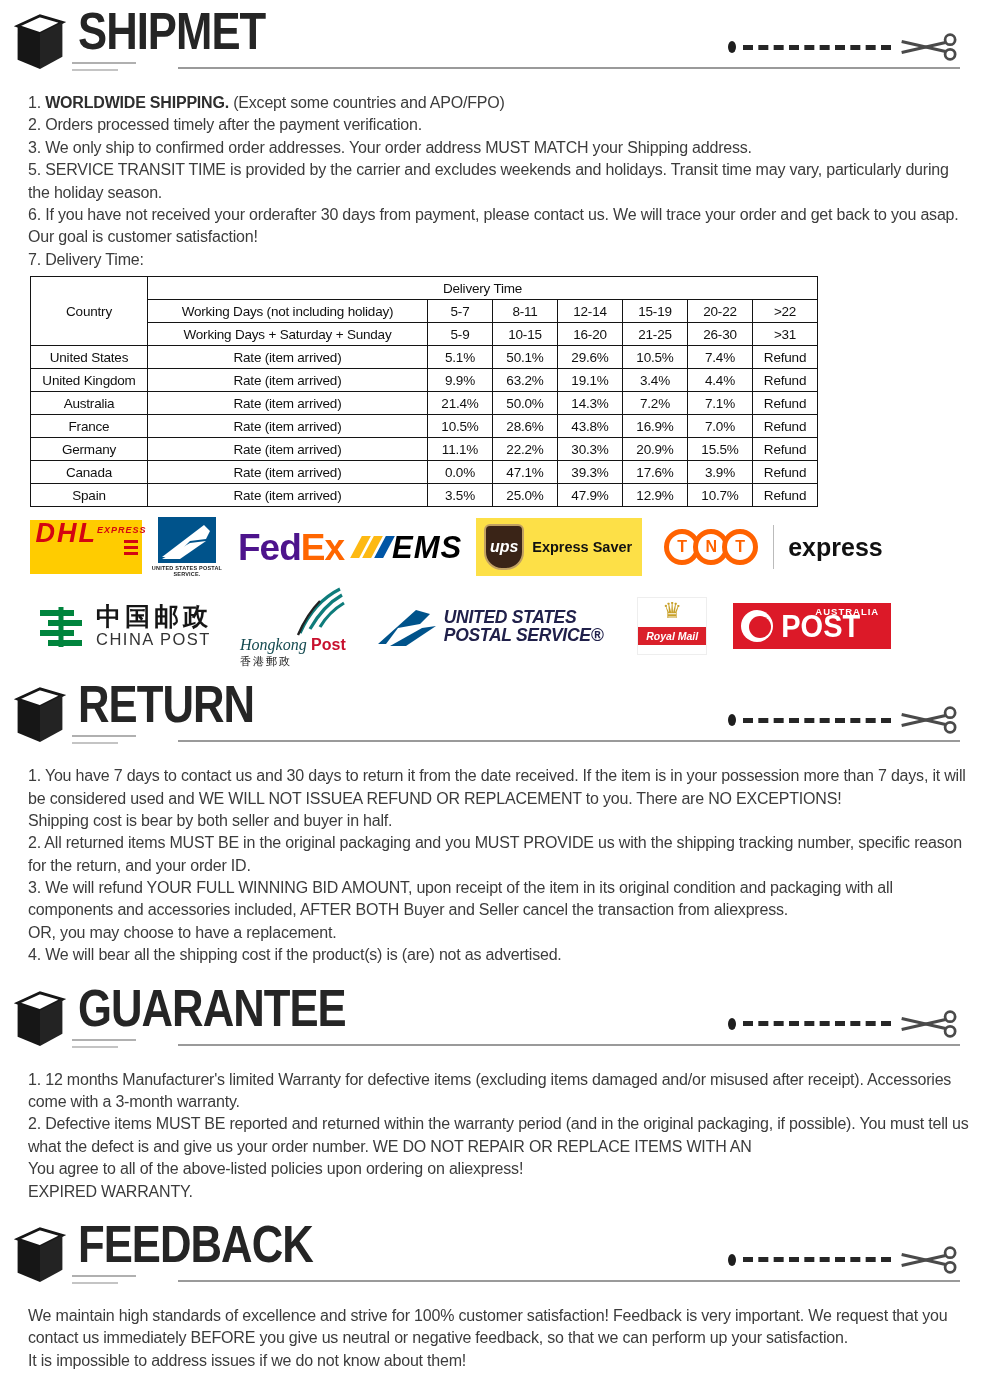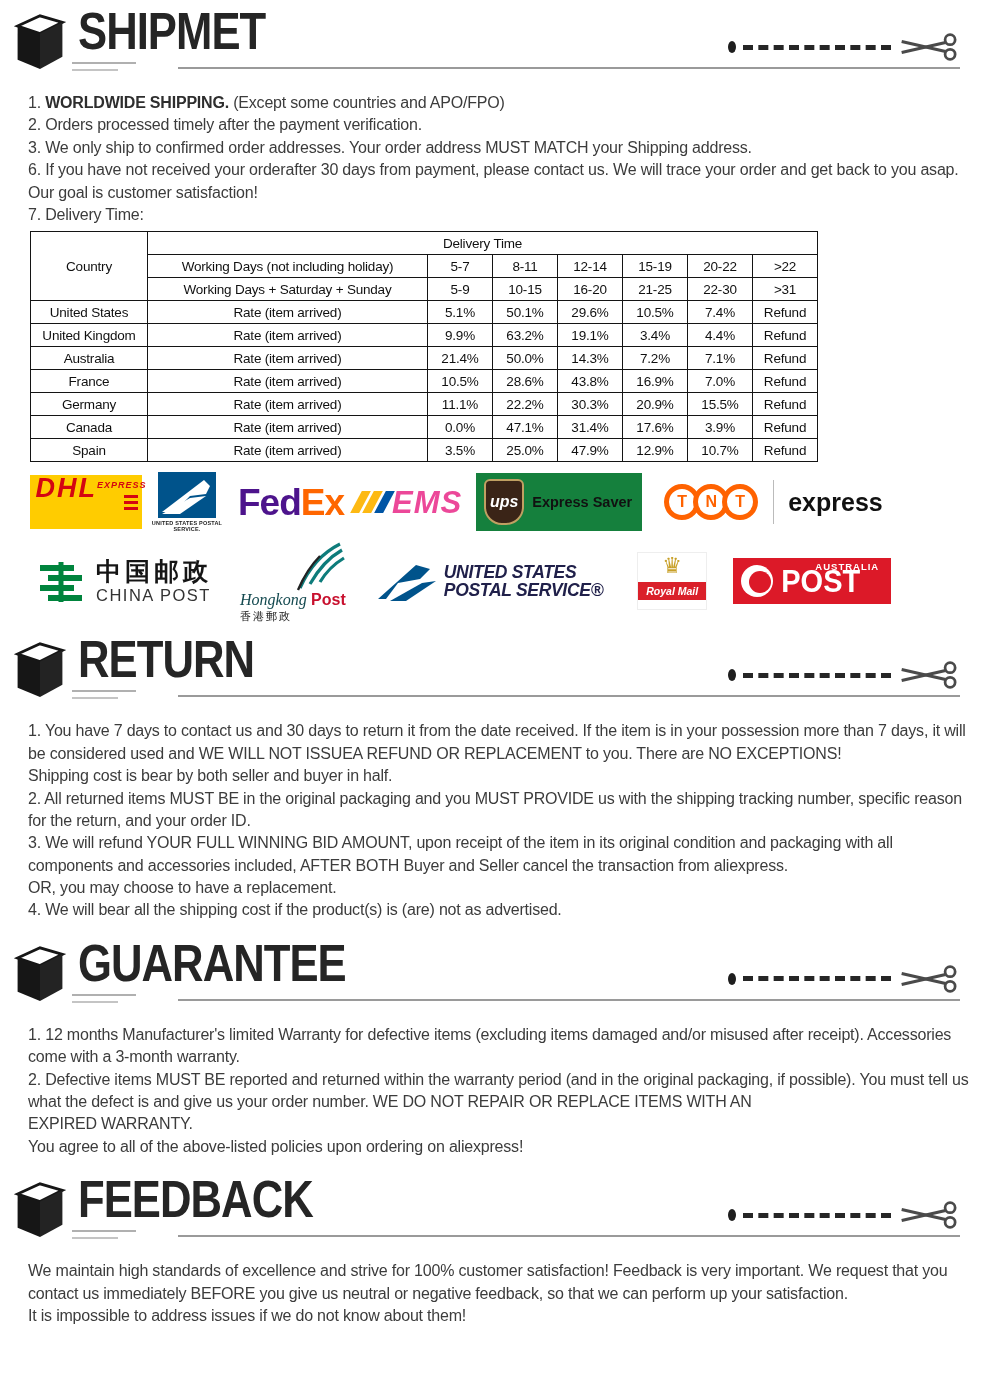--- a/index.html
+++ b/index.html
@@ -49,23 +49,23 @@
   .usps-sm .sq { width:58px; height:46px; margin:0 auto; background:#00538B; position:relative; overflow:hidden; }
   .usps-sm .sq svg { position:absolute; left:2px; top:4px; }
   .usps-sm .cap { font-size:5.5px; font-weight:bold; color:#222; margin-top:2px; letter-spacing:0.2px; }
 
   .fedex { margin-left:14px; font-size:37px; font-weight:bold; letter-spacing:-1px; line-height:1; }
   .fedex .f1 { color:#4D148C; } .fedex .f2 { color:#FF6600; }
 
   .ems { margin-left:12px; display:flex; align-items:center; }
   .ems .chev { width:9px; height:22px; background:#FDB913; transform:skewX(-28deg); margin-right:3px; }
   .ems .chev.b { background:#0055A5; }
-  .ems .ems-word { font-size:31px; font-weight:bold; font-style:italic; color:#ec4899; letter-spacing:1px; line-height:1; }
-
-  .ups { margin-left:14px; display:flex; align-items:center; background:#15803d; padding:6px 10px 6px 8px; height:58px; }
+  .ems .ems-word { font-size:31px; font-weight:bold; font-style:italic; color:#000000; letter-spacing:1px; line-height:1; }
+
+  .ups { margin-left:14px; display:flex; align-items:center; background:#fde047; padding:6px 10px 6px 8px; height:58px; }
   .ups .ups-word { width:40px; height:46px; display:flex; align-items:center; justify-content:center;
                    background:#3a2417; color:#fff; font-weight:bold; font-style:italic; font-size:16px;
                    border-radius:6px 6px 18px 18px; border:2px solid #C0A062; }
   .ups .ups-sub { margin-left:8px; font-size:14.5px; font-weight:bold; color:#111; }
 
   .tnt { margin-left:22px; display:flex; align-items:center; }
   .tnt .ring { width:36px; height:36px; border:5px solid #FF6200; border-radius:50%; background:#fff;
                display:flex; align-items:center; justify-content:center; font-size:16px; font-weight:bold;
                color:#FF6200; margin-right:-7px; }
   .tnt-div { width:1px; height:44px; background:#bbb; margin:0 14px 0 22px; }
@@ -125,20 +125,21 @@
     </div>
     <div class="rule-short-a"></div>
     <div class="rule-short-b"></div>
     <div class="rule-long"></div>
   </div>
 
   <div class="textblock mt14">
     <p><span>1. </span><span class="bold-inline">WORLDWIDE SHIPPING.</span><span> (Except some countries and APO/FPO)</span></p>
   <p>2. Orders processed timely after the payment verification.</p>
       <p>3. We only ship to confirmed order addresses. Your order address MUST MATCH your Shipping address.</p>
+      <p>5. SERVICE TRANSIT TIME is provided by the carrier and excludes weekends and holidays. Transit time may vary, particularly during the holiday season.</p>
       <p>6. If you have not received your orderafter 30 days from payment, please contact us. We will trace your order and get back to you asap. Our goal is customer satisfaction!</p>
       <p>7. Delivery Time:</p>
     </div>
 
   <table class="dtable">
     <colgroup>
       <col class="c-country">
         <col class="c-label">
       <col class="c-v">
         <col class="c-v">
@@ -160,21 +161,21 @@
         <td>15-19</td>
         <td>20-22</td>
         <td>&gt;22</td>
       </tr>
       <tr>
         <td>Working Days + Saturday + Sunday</td>
         <td>5-9</td>
         <td>10-15</td>
         <td>16-20</td>
         <td>21-25</td>
-        <td>22-30</td>
+        <td>26-30</td>
         <td>&gt;31</td>
       </tr>
     </thead>
     <tbody>
         <tr>
           <td>United States</td>
           <td>Rate (item arrived)</td>
           <td>5.1%</td>
           <td>50.1%</td>
           <td>29.6%</td>
@@ -220,21 +221,21 @@
           <td>30.3%</td>
           <td>20.9%</td>
           <td>15.5%</td>
           <td>Refund</td>
         </tr>
         <tr>
           <td>Canada</td>
           <td>Rate (item arrived)</td>
           <td>0.0%</td>
           <td>47.1%</td>
-          <td>31.4%</td>
+          <td>39.3%</td>
           <td>17.6%</td>
           <td>3.9%</td>
           <td>Refund</td>
         </tr>
         <tr>
           <td>Spain</td>
           <td>Rate (item arrived)</td>
           <td>3.5%</td>
           <td>25.0%</td>
           <td>47.9%</td>
@@ -383,22 +384,22 @@
         <line x1="52" y1="20" x2="4" y2="9" stroke="#4a4a4a" stroke-width="3.4"></line>
       </svg>
     </div>
     <div class="rule-short-a"></div>
     <div class="rule-short-b"></div>
     <div class="rule-long"></div>
   </div>
   <div class="textblock mt14">
       <p>1. 12 months Manufacturer's limited Warranty for defective items (excluding items damaged and/or misused after receipt). Accessories come with a 3-month warranty.</p>
       <p>2. Defective items MUST BE reported and returned within the warranty period (and in the original packaging, if possible). You must tell us what the defect is and give us your order number. WE DO NOT REPAIR OR REPLACE ITEMS WITH AN</p>
+      <p>You agree to all of the above-listed policies upon ordering on aliexpress!</p>
       <p>EXPIRED WARRANTY.</p>
-      <p>You agree to all of the above-listed policies upon ordering on aliexpress!</p>
     </div>
 
   <div class="sec-head mt10">
     <svg class="box-icon" width="56" height="62" viewBox="0 0 60 66">
       <polygon points="6,17 30,6 54,13 30,25" fill="#ffffff" stroke="#161616" stroke-width="3"></polygon>
       <polygon points="6,17 30,25 30,63 6,53" fill="#161616"></polygon>
       <polygon points="30,25 54,13 54,50 30,63" fill="#232323"></polygon>
     </svg>
     <span class="sec-title">FEEDBACK</span>
     <div class="cutline">

